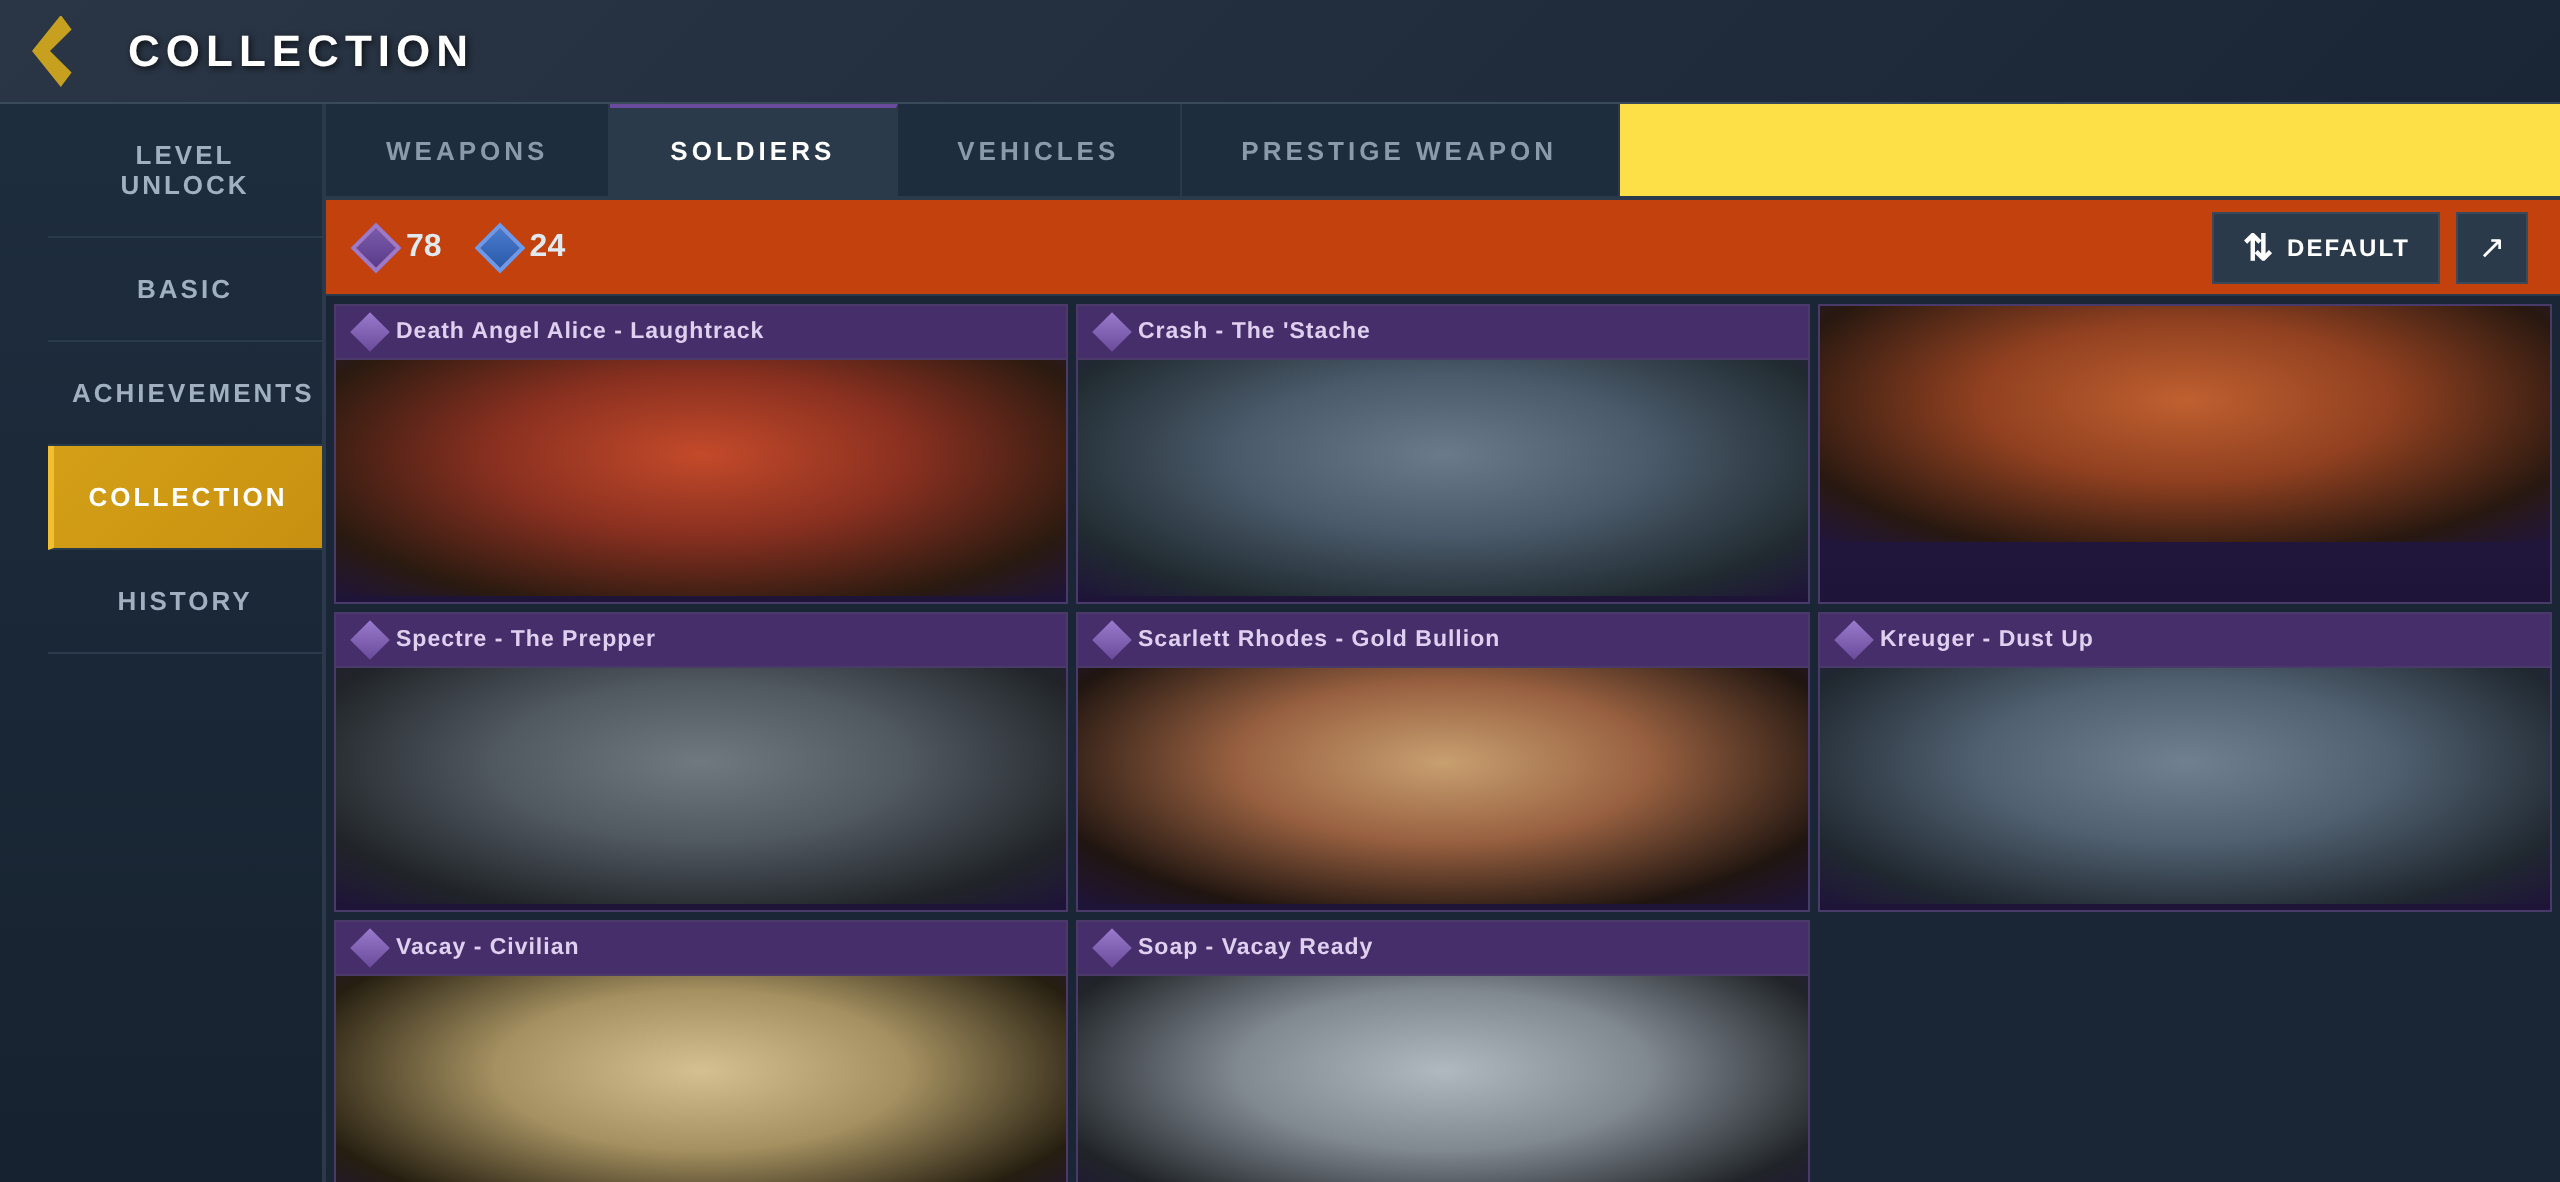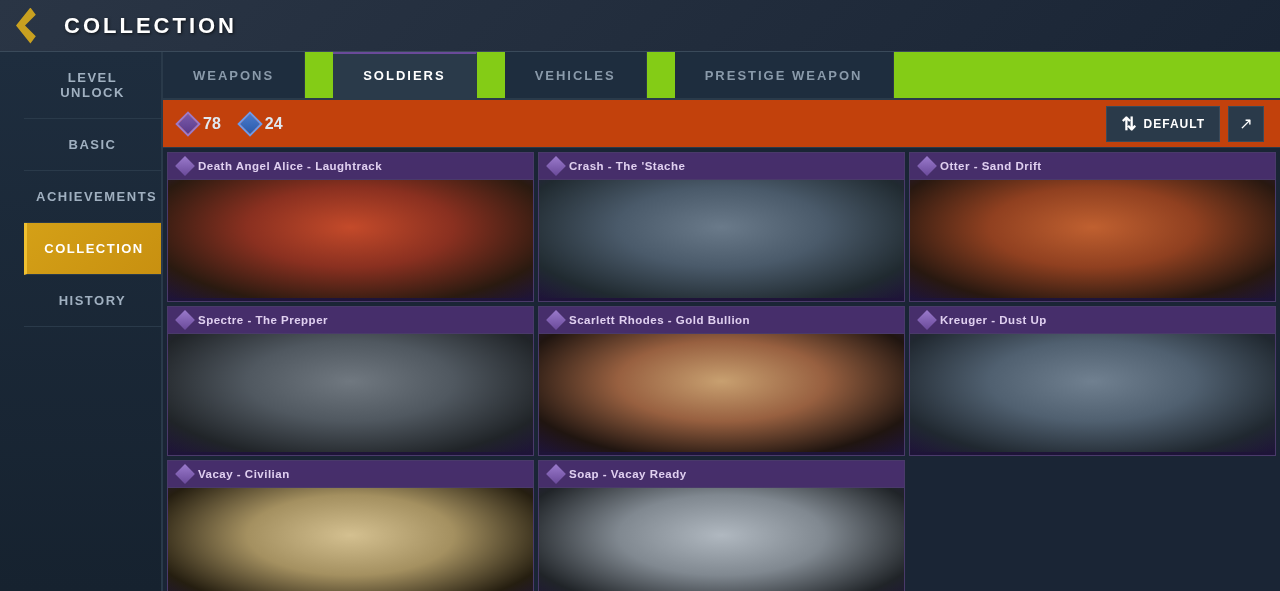--- a/index.html
+++ b/index.html
@@ -72,24 +72,23 @@
     .main {
       flex: 1;
       display: flex;
       flex-direction: column;
       overflow: hidden;
     }
 
     
     .tabs {
       display: flex;
-      background: #84cc16;
+      background: #fde047;
       border-bottom: 2px solid #2a3a4a;
       height: 48px;
-      gap: 28px;
     }
     .tab {
       padding: 0 30px;
       display: flex;
       align-items: center;
       justify-content: center;
       font-size: 13px;
       font-weight: 800;
       letter-spacing: 2px;
       color: #8a9aaa;
@@ -330,24 +329,20 @@
           <div class="card">
       <div class="card-header">
         <div class="card-diamond"></div>
         <span class="card-title">Crash - The 'Stache</span>
       </div>
       <div class="card-body char-3">
         <div class="char-silhouette"></div>
       </div>
     </div>
           <div class="card">
-      <div class="card-header">
-        <div class="card-diamond"></div>
-        <span class="card-title">Otter - Sand Drift</span>
-      </div>
       <div class="card-body char-4">
         <div class="char-silhouette"></div>
       </div>
     </div>
           <div class="card">
       <div class="card-header">
         <div class="card-diamond"></div>
         <span class="card-title">Spectre - The Prepper</span>
       </div>
       <div class="card-body char-5">

